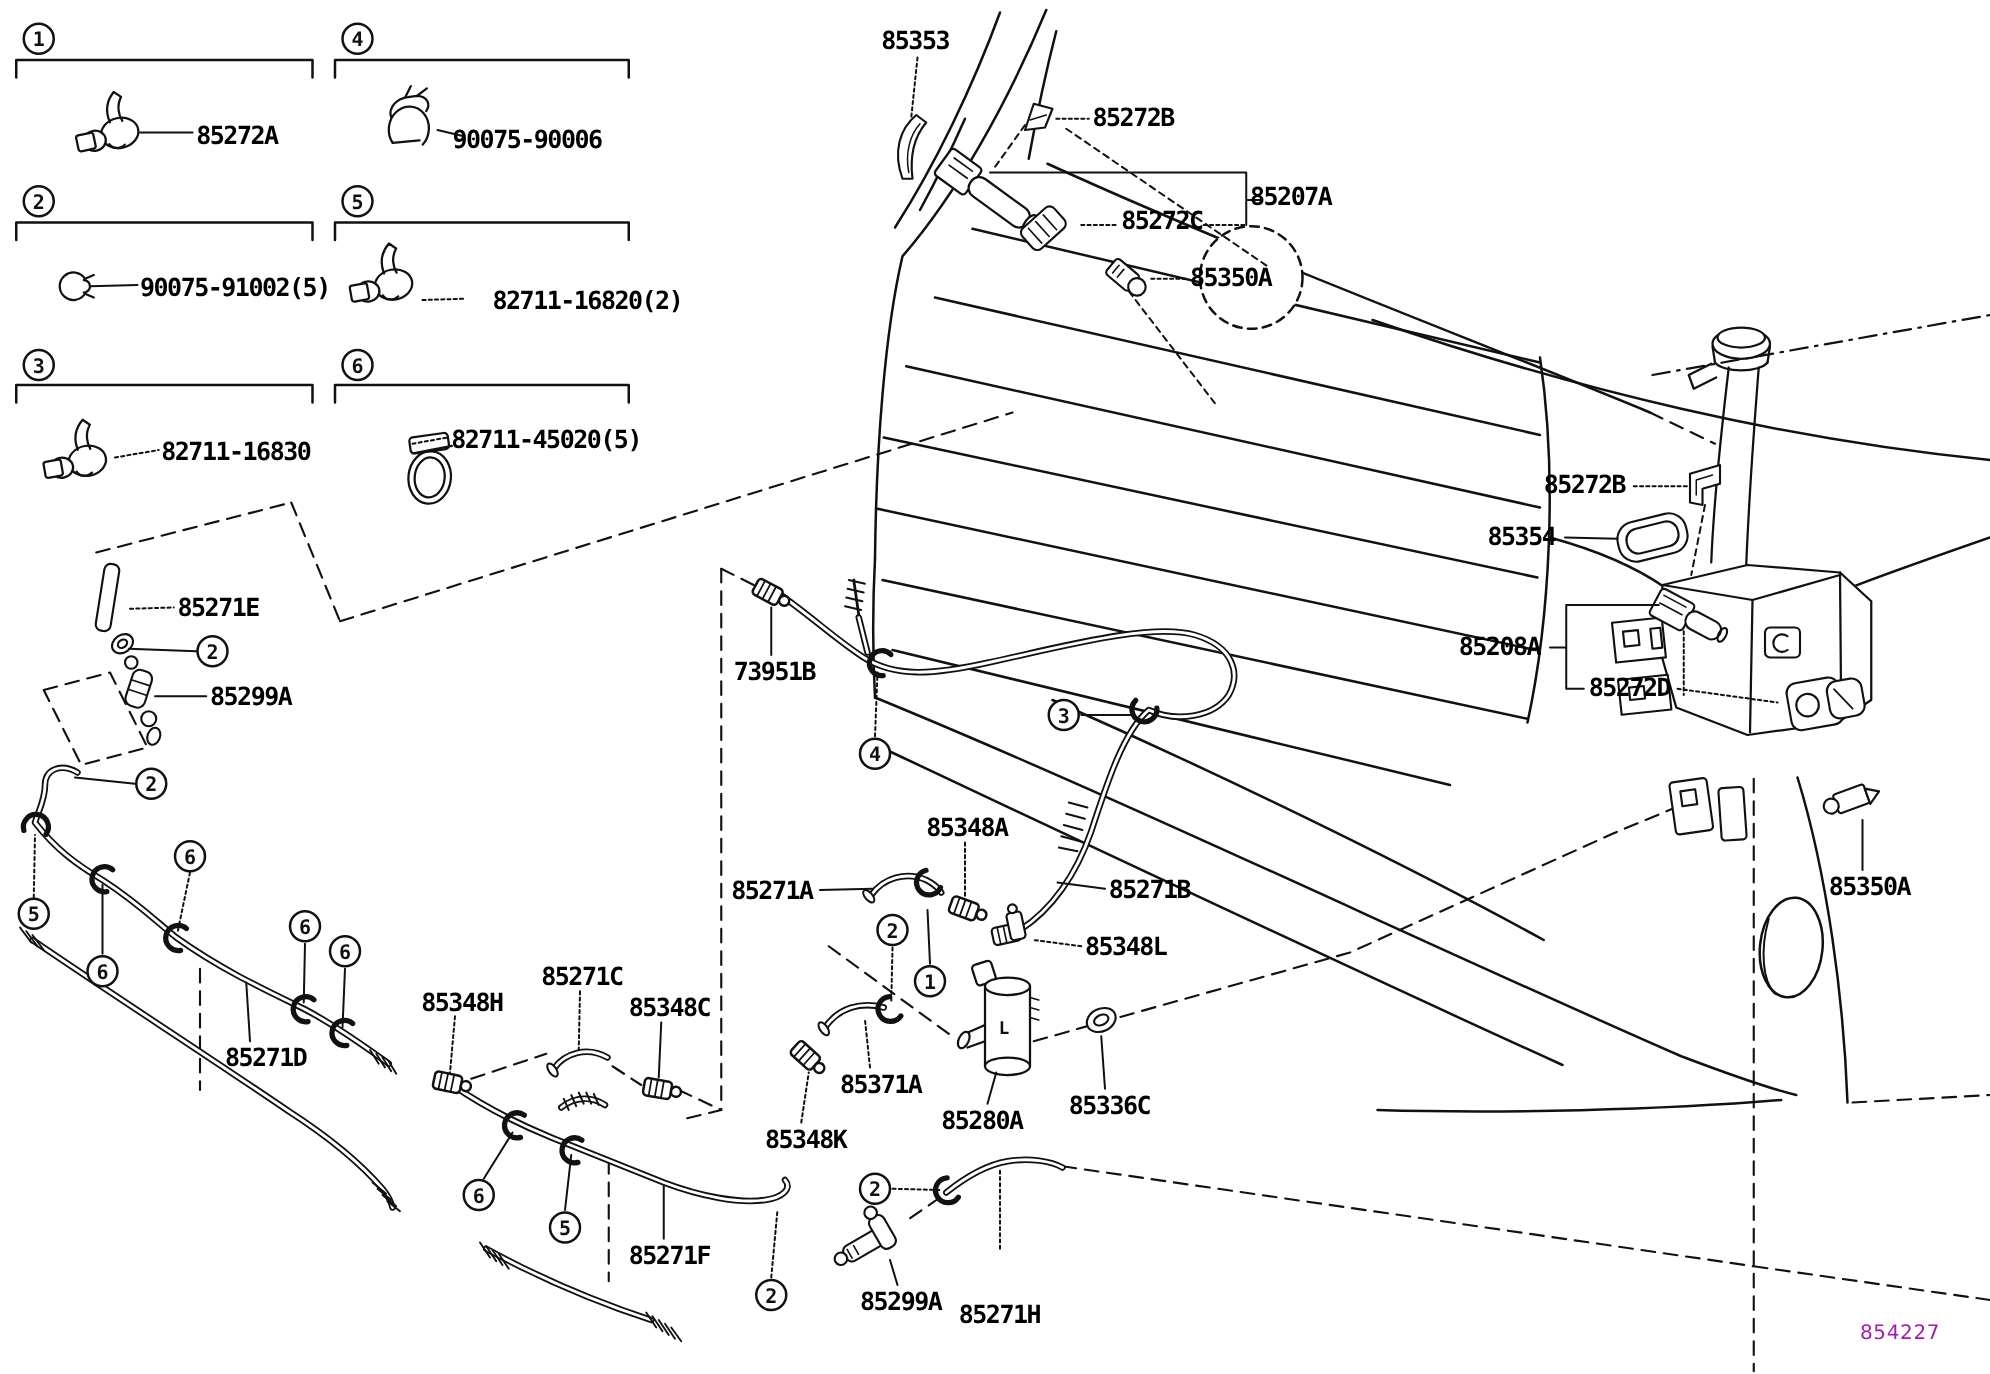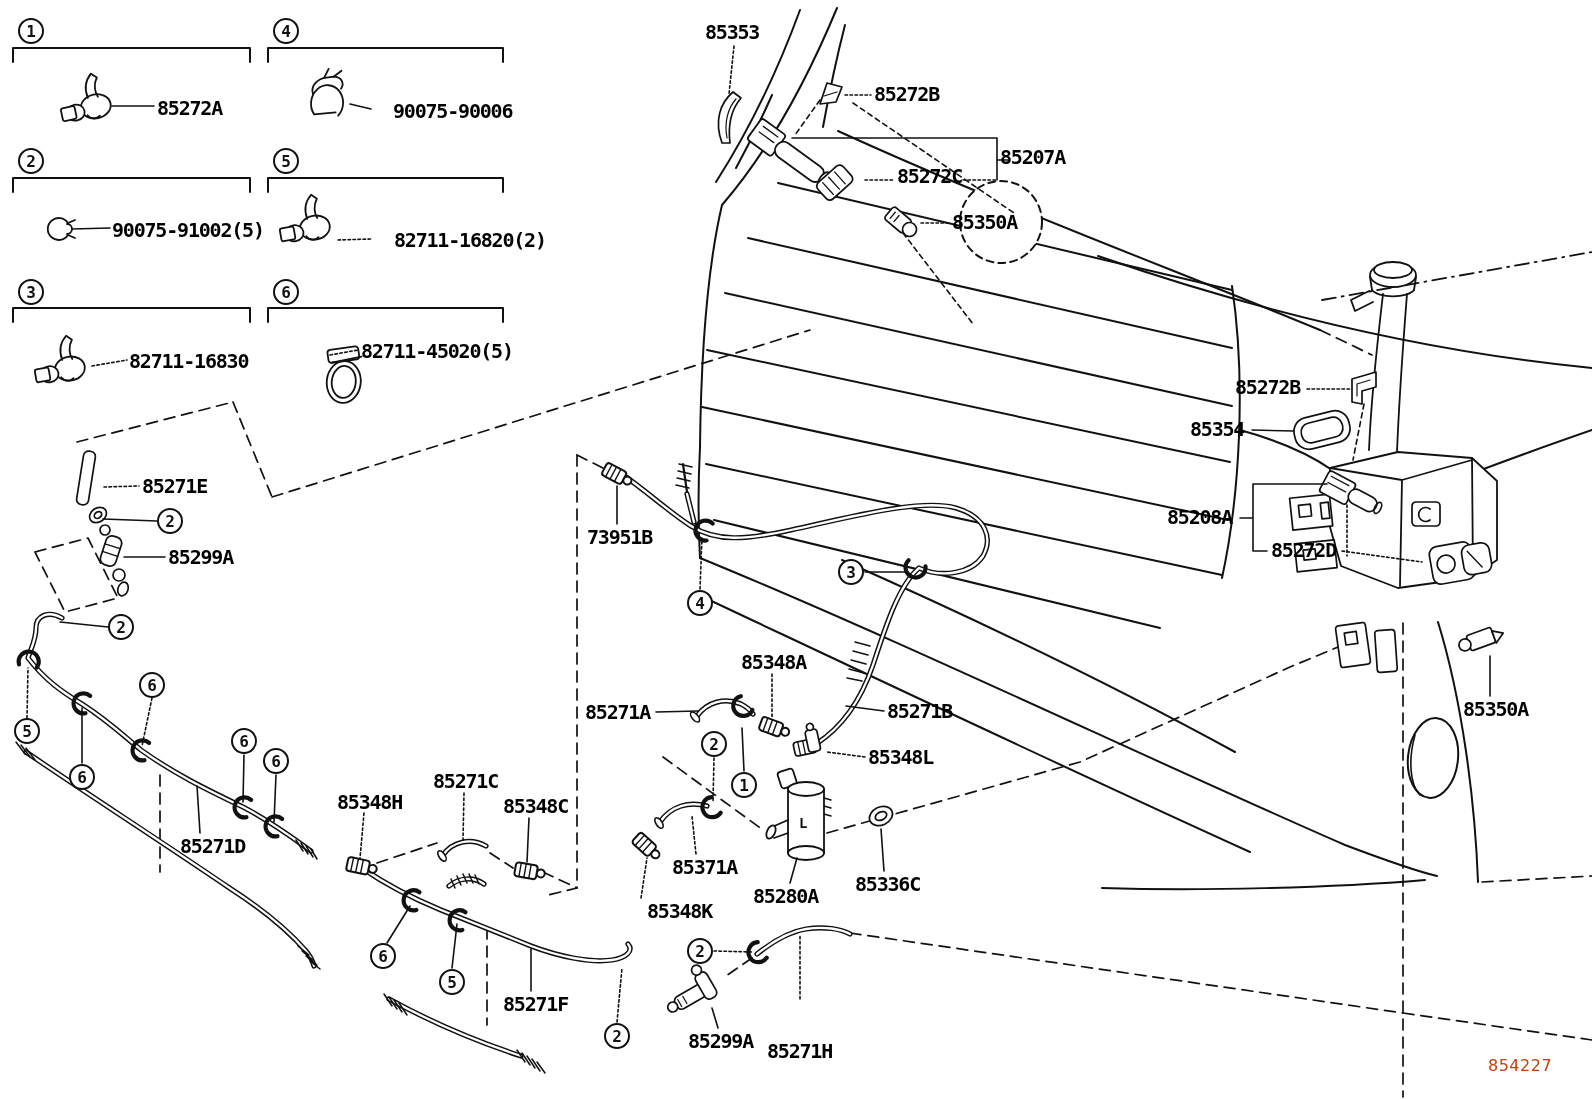--- a/index.html
+++ b/index.html
@@ -5,21 +5,21 @@
   html,body{margin:0;padding:0;background:#fff;}
   #stage{position:relative;width:1592px;height:1099px;background:#ffffff;overflow:hidden;
          font-family:"DejaVu Sans Mono",monospace;}
   #lineart{position:absolute;left:0;top:0;}
   #labels-layer{position:absolute;left:0;top:0;width:100%;height:100%;}
   .part-label{position:absolute;font:700 20px "DejaVu Sans Mono",monospace;letter-spacing:-1.2px;
               color:#000000;white-space:nowrap;line-height:20px;}
   .callout{position:absolute;width:26px;height:26px;border:2px solid #111;border-radius:50%;
            background:#fff;display:flex;align-items:center;justify-content:center;
            font:700 16px "DejaVu Sans Mono",monospace;color:#111;transform:translate(-50%,-50%);box-sizing:border-box;}
-  .footer-code{position:absolute;font:16px "DejaVu Sans",sans-serif;color:#c2410c;letter-spacing:.5px;}
+  .footer-code{position:absolute;font:16px "DejaVu Sans",sans-serif;color:#a21caf;letter-spacing:.5px;}
   .pump-marking{position:absolute;font:700 14px "DejaVu Sans Mono",monospace;color:#111;}
   svg *{vector-effect:non-scaling-stroke;}
 </style>
 </head>
 <body>
 
 <div id="stage">
 
 <svg id="lineart" width="1592" height="1099" viewBox="0 0 1592 1099" fill="none" stroke="#111" stroke-width="2" stroke-linecap="round" stroke-linejoin="round">
 
@@ -401,21 +401,21 @@
 <div id="labels-layer">
   <div class="footer-code" style="left:1488px;top:1056px">854227</div>
   <div class="pump-marking" style="left:799px;top:815px">L</div>
 <div class="callout" style="left: 31px; top: 31px; transform: translate(-50%, -50%);">1</div>
       <div class="part-label" style="left: 157px; top: 98px;">85272A</div>
       <div class="callout" style="left: 31px; top: 161px; transform: translate(-50%, -50%);">2</div>
       <div class="part-label" style="left: 112px; top: 220px;">90075-91002(5)</div>
       <div class="callout" style="left: 31px; top: 292px; transform: translate(-50%, -50%);">3</div>
       <div class="part-label" style="left: 129px; top: 351px;">82711-16830</div>
       <div class="callout" style="left: 286px; top: 31px; transform: translate(-50%, -50%);">4</div>
-      <div class="part-label" style="left: 393px; top: 101px; text-align: center;">90075-90006</div>
+      <div class="part-label" style="left: 362px; top: 101px; text-align: center;">90075-90006</div>
       <div class="callout" style="left: 286px; top: 161px; transform: translate(-50%, -50%);">5</div>
       <div class="part-label" style="left: 394px; top: 230px;">82711-16820(2)</div>
       <div class="callout" style="left: 286px; top: 292px; transform: translate(-50%, -50%);">6</div>
       <div class="part-label" style="left: 361px; top: 341px;">82711-45020(5)</div>
       <div class="part-label" style="left: 705px; top: 22px;">85353</div>
       <div class="part-label" style="left: 874px; top: 84px;">85272B</div>
       <div class="part-label" style="left: 1000px; top: 147px;">85207A</div>
       <div class="part-label" style="left: 897px; top: 166px;">85272C</div>
       <div class="part-label" style="left: 952px; top: 212px;">85350A</div>
       <div class="part-label" style="left: 1235px; top: 377px;">85272B</div>
@@ -428,21 +428,21 @@
       <div class="part-label" style="left: 587px; top: 527px;">73951B</div>
       <div class="part-label" style="left: 741px; top: 652px;">85348A</div>
       <div class="part-label" style="left: 585px; top: 702px;">85271A</div>
       <div class="part-label" style="left: 887px; top: 701px;">85271B</div>
       <div class="part-label" style="left: 868px; top: 747px;">85348L</div>
       <div class="part-label" style="left: 180px; top: 836px;">85271D</div>
       <div class="part-label" style="left: 337px; top: 792px;">85348H</div>
       <div class="part-label" style="left: 433px; top: 771px;">85271C</div>
       <div class="part-label" style="left: 503px; top: 796px;">85348C</div>
       <div class="part-label" style="left: 672px; top: 857px;">85371A</div>
-      <div class="part-label" style="left: 647px; top: 901px; text-align: center;">85348K</div>
+      <div class="part-label" style="left: 612px; top: 901px; text-align: center;">85348K</div>
       <div class="part-label" style="left: 753px; top: 886px;">85280A</div>
       <div class="part-label" style="left: 855px; top: 874px;">85336C</div>
       <div class="part-label" style="left: 503px; top: 994px;">85271F</div>
       <div class="part-label" style="left: 688px; top: 1031px;">85299A</div>
       <div class="part-label" style="left: 767px; top: 1041px;">85271H</div>
       <div class="callout" style="left: 170px; top: 521px;">2</div>
       <div class="callout" style="left: 121px; top: 627px;">2</div>
       <div class="callout" style="left: 27px; top: 731px;">5</div>
       <div class="callout" style="left: 152px; top: 685px;">6</div>
       <div class="callout" style="left: 82px; top: 777px;">6</div>

